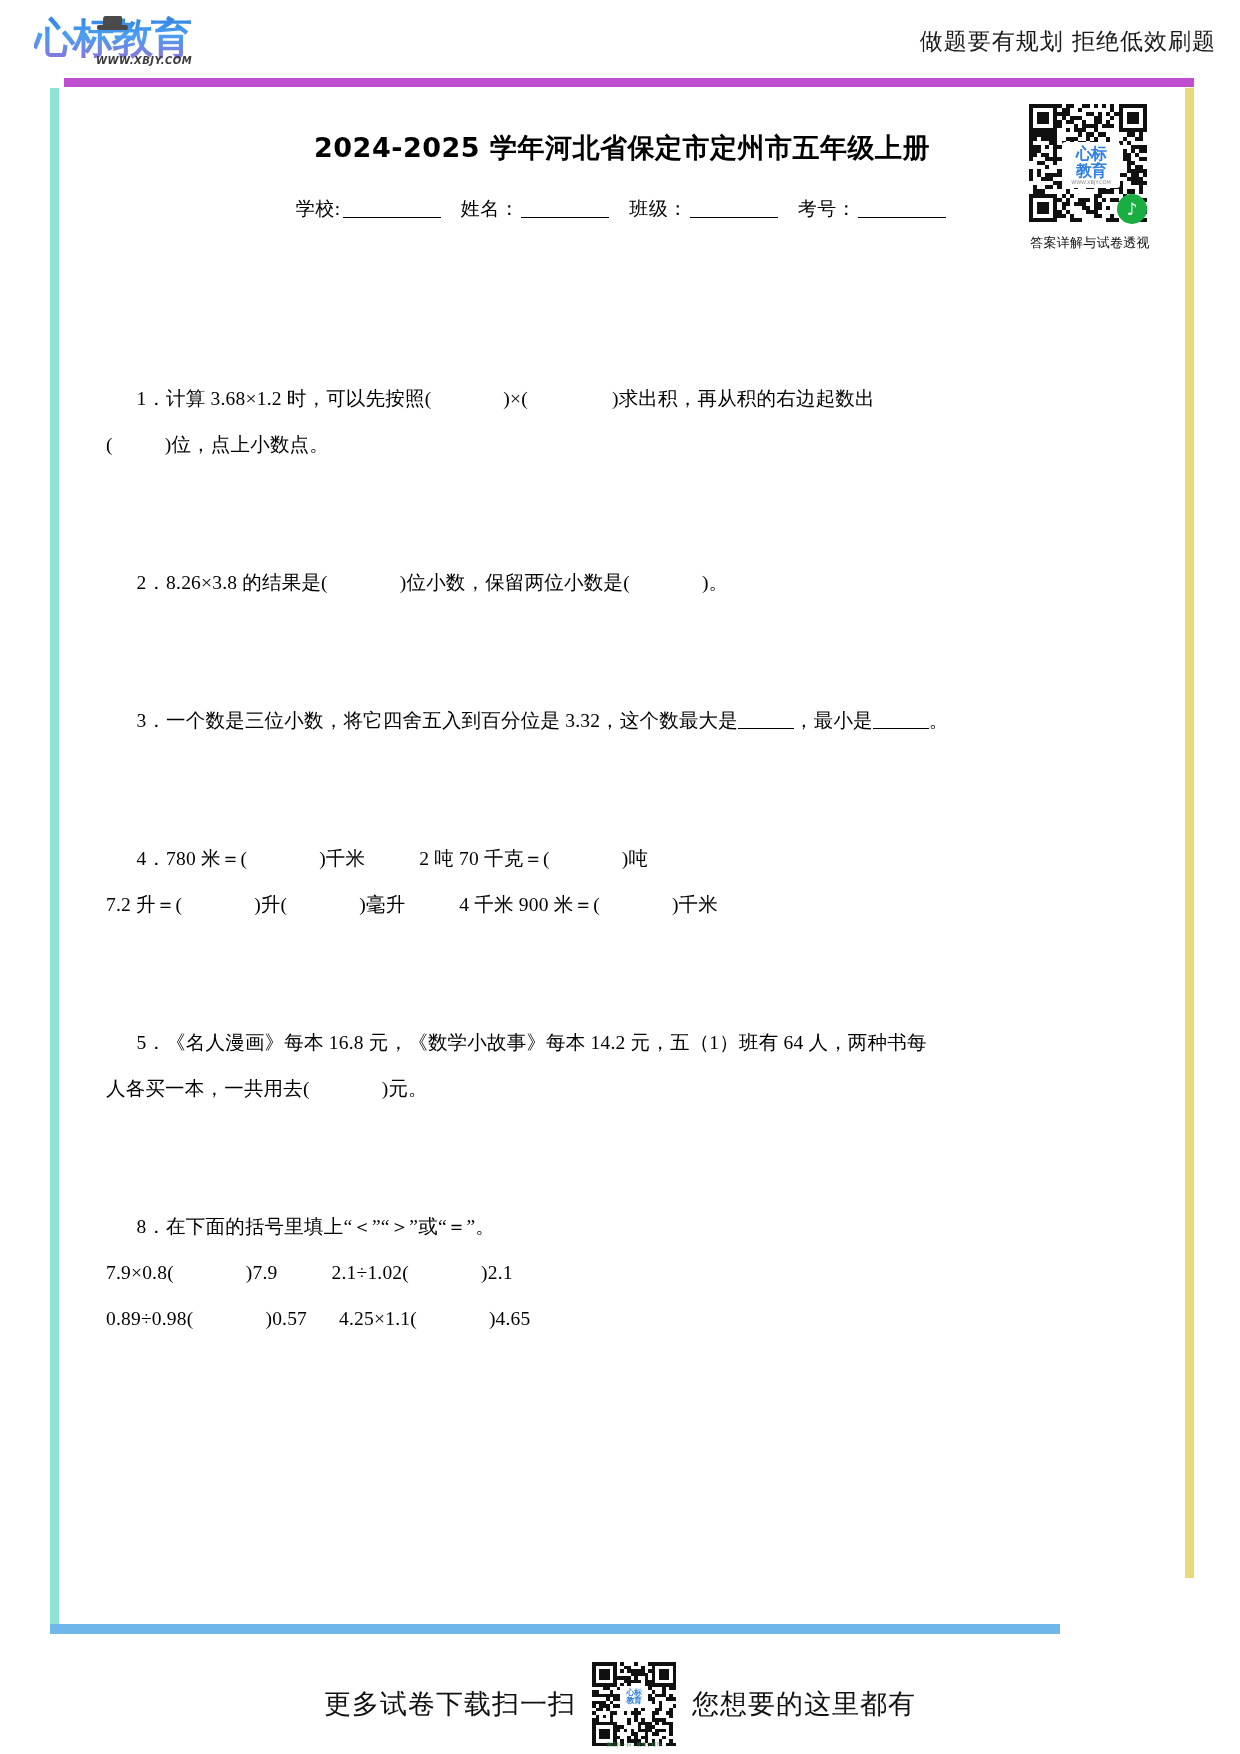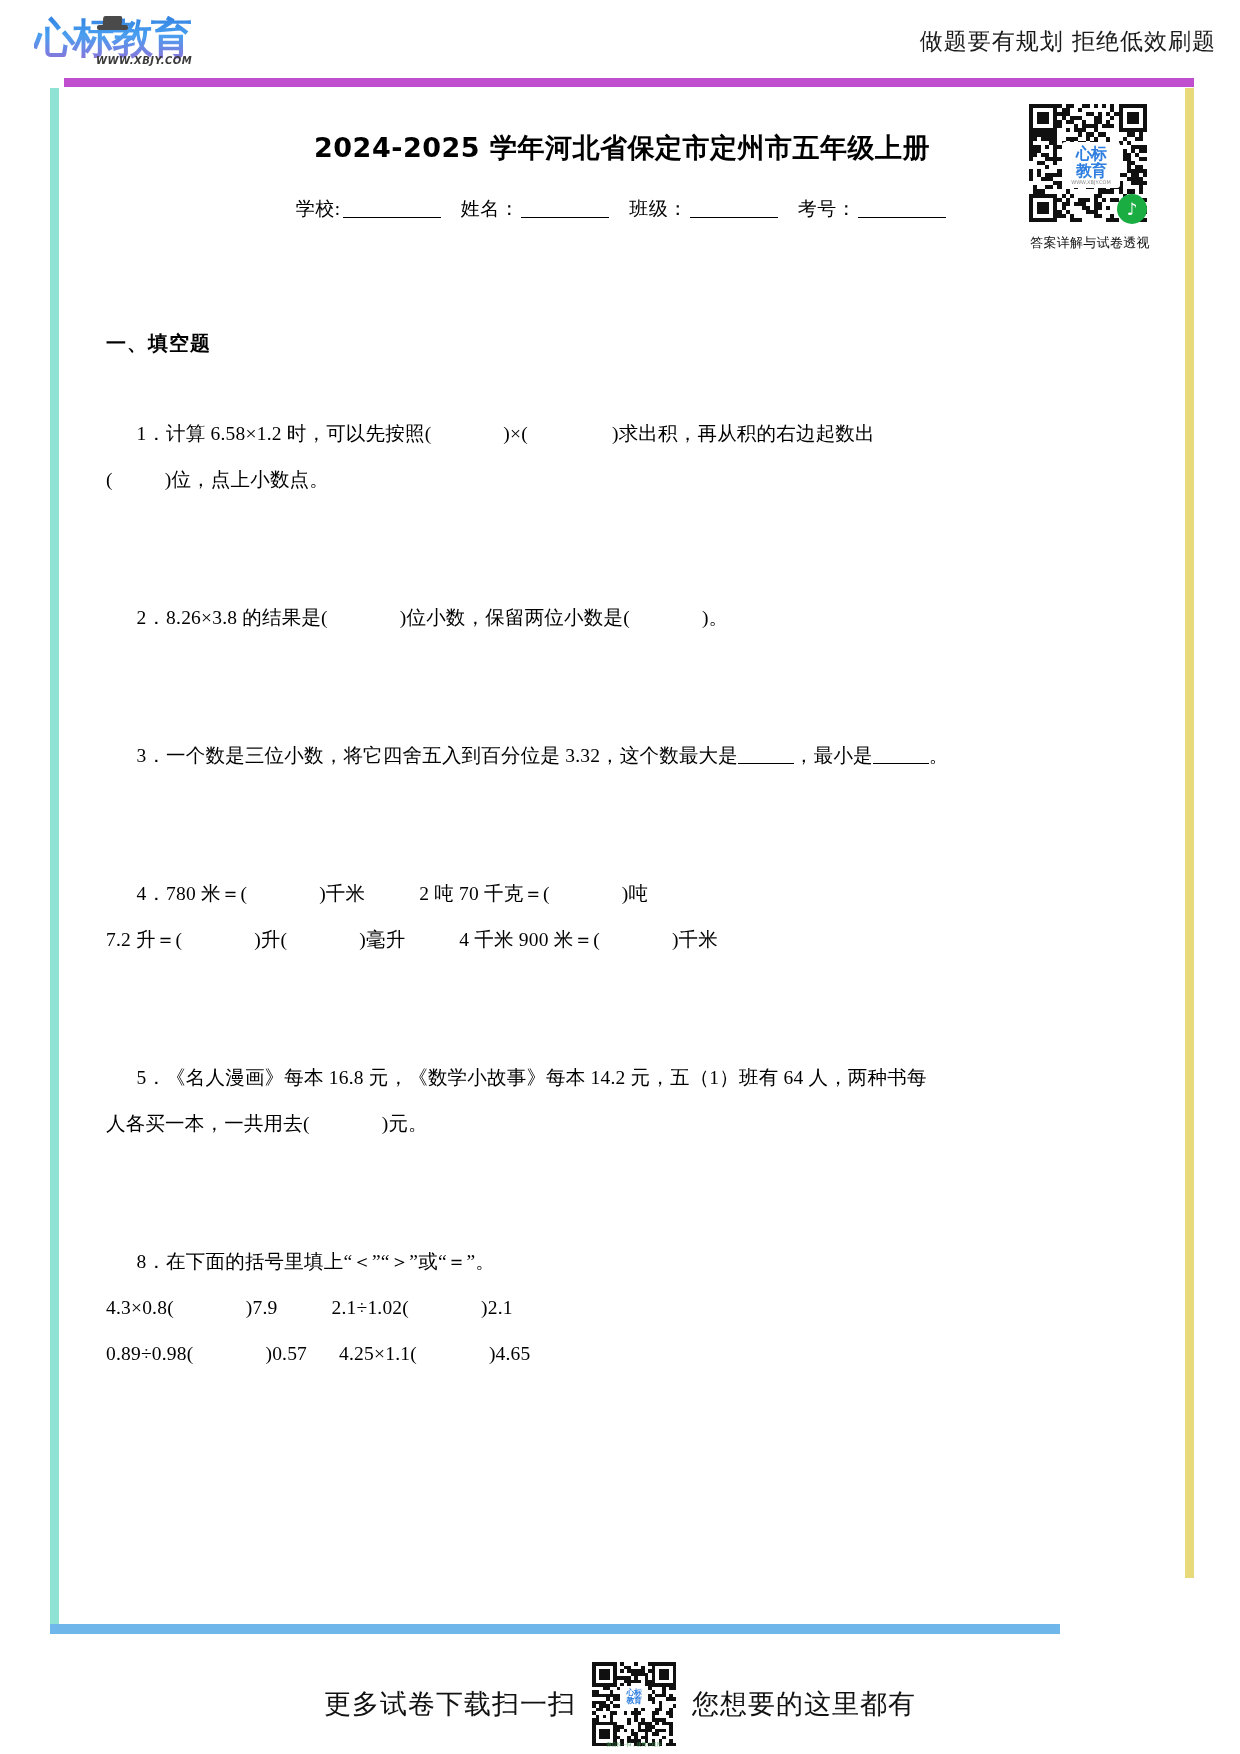--- a/index.html
+++ b/index.html
@@ -695,24 +695,23 @@
         <span class="l2">教育</span>
         <span class="l3">WWW.XBJY.COM</span>
       </div>
       <div class="qr-badge">♪</div>
     </div>
     <div class="qr-caption">答案详解与试卷透视</div>
   </div>
 
   <div class="content">
 
-    <div class="sec-head first">一、填空题</div>
 
     <div class="q">
-      <span>1．</span><span>计算 6.58×1.2 时，可以先按照(</span><span class="gap"></span><span>)×(</span><span class="gap-lg"></span><span>)求出积，再从积的右边起数出</span><br><span>(</span><span class="gap-sm"></span><span>)位，点上小数点。</span>
+      <span>1．</span><span>计算 3.68×1.2 时，可以先按照(</span><span class="gap"></span><span>)×(</span><span class="gap-lg"></span><span>)求出积，再从积的右边起数出</span><br><span>(</span><span class="gap-sm"></span><span>)位，点上小数点。</span>
     </div>
 
     <div class="q">
       <span>2．</span><span>8.26×3.8 的结果是(</span><span class="gap"></span><span>)位小数，保留两位小数是(</span><span class="gap"></span><span>)。</span>
     </div>
 
     <div class="q">
       <span>3．</span><span>一个数是三位小数，将它四舍五入到百分位是 3.32，这个数最大是</span><span class="ul"></span><span>，最小是</span><span class="ul"></span><span>。</span>
     </div>
 
@@ -720,21 +719,21 @@
       <span>4．</span><span>780 米＝(</span><span class="gap"></span><span>)千米</span><span class="sp2"></span><span>2 吨 70 千克＝(</span><span class="gap"></span><span>)吨</span><br><span>7.2 升＝(</span><span class="gap"></span><span>)升(</span><span class="gap"></span><span>)毫升</span><span class="sp2"></span><span>4 千米 900 米＝(</span><span class="gap"></span><span>)千米</span>
     </div>
 
     <div class="q">
       <span>5．</span><span>《名人漫画》每本 16.8 元，《数学小故事》每本 14.2 元，五（1）班有 64 人，两种书每</span><br><span>人各买一本，一共用去(</span><span class="gap"></span><span>)元。</span>
     </div>
 
 
 
     <div class="q">
-      <span>8．</span><span>在下面的括号里填上“＜”“＞”或“＝”。</span><br><span>4.3×0.8(</span><span class="gap"></span><span>)7.9</span><span class="sp2"></span><span>2.1÷1.02(</span><span class="gap"></span><span>)2.1</span><br><span>0.89÷0.98(</span><span class="gap"></span><span>)0.57</span><span class="sp"></span><span>4.25×1.1(</span><span class="gap"></span><span>)4.65</span>
+      <span>8．</span><span>在下面的括号里填上“＜”“＞”或“＝”。</span><br><span>7.9×0.8(</span><span class="gap"></span><span>)7.9</span><span class="sp2"></span><span>2.1÷1.02(</span><span class="gap"></span><span>)2.1</span><br><span>0.89÷0.98(</span><span class="gap"></span><span>)0.57</span><span class="sp"></span><span>4.25×1.1(</span><span class="gap"></span><span>)4.65</span>
     </div>
 
   </div>
 </div>
 
 <div class="footer">
   <div class="footer-rule"></div>
   <div class="footer-inner">
     <span class="footer-txt">更多试卷下载扫一扫</span>
     <span class="footer-qr" id="qr-bottom">

